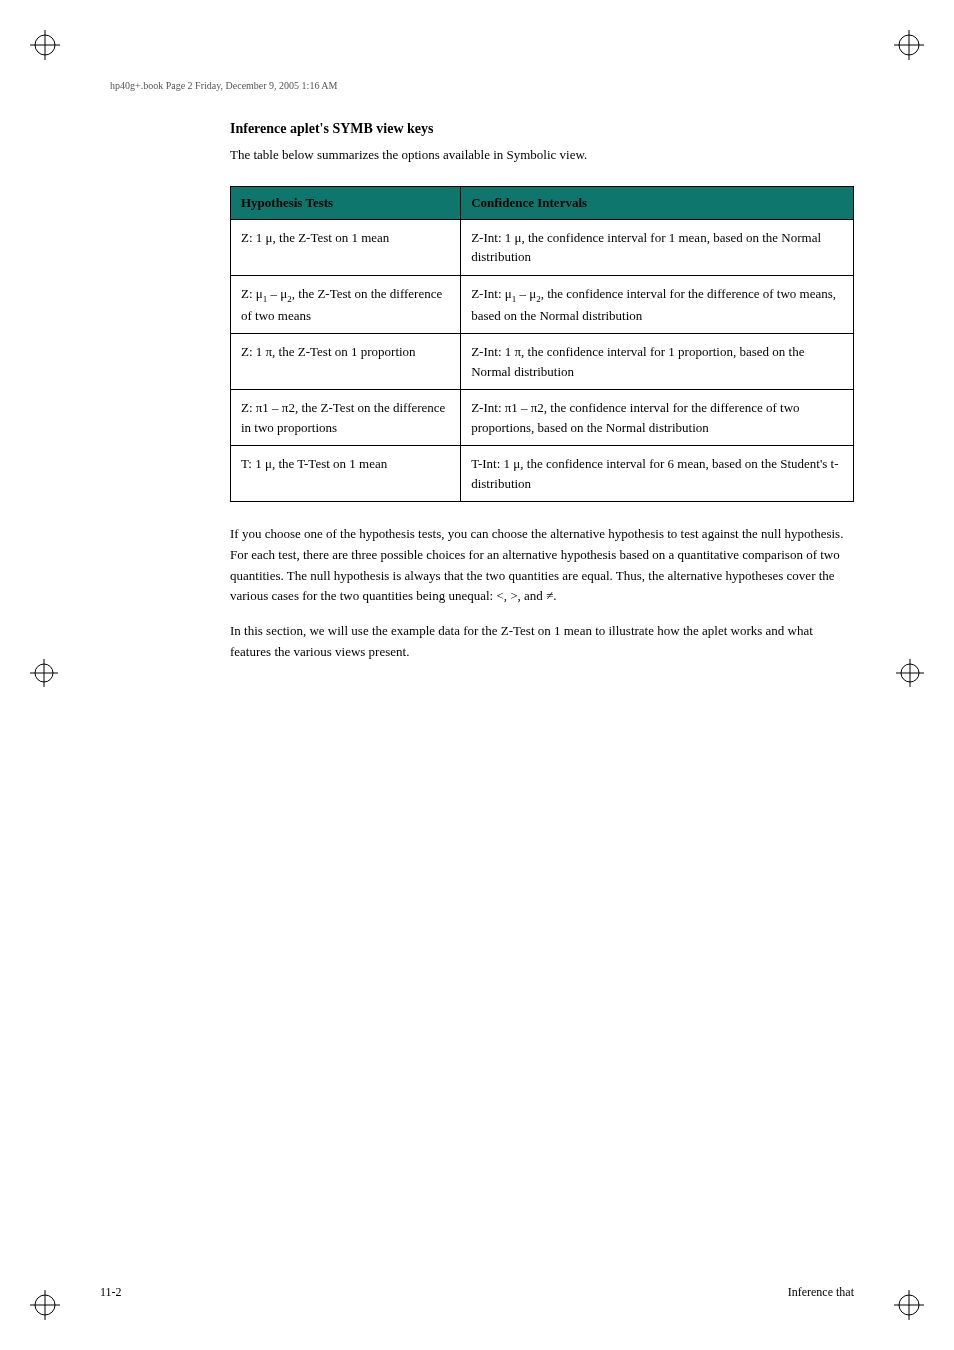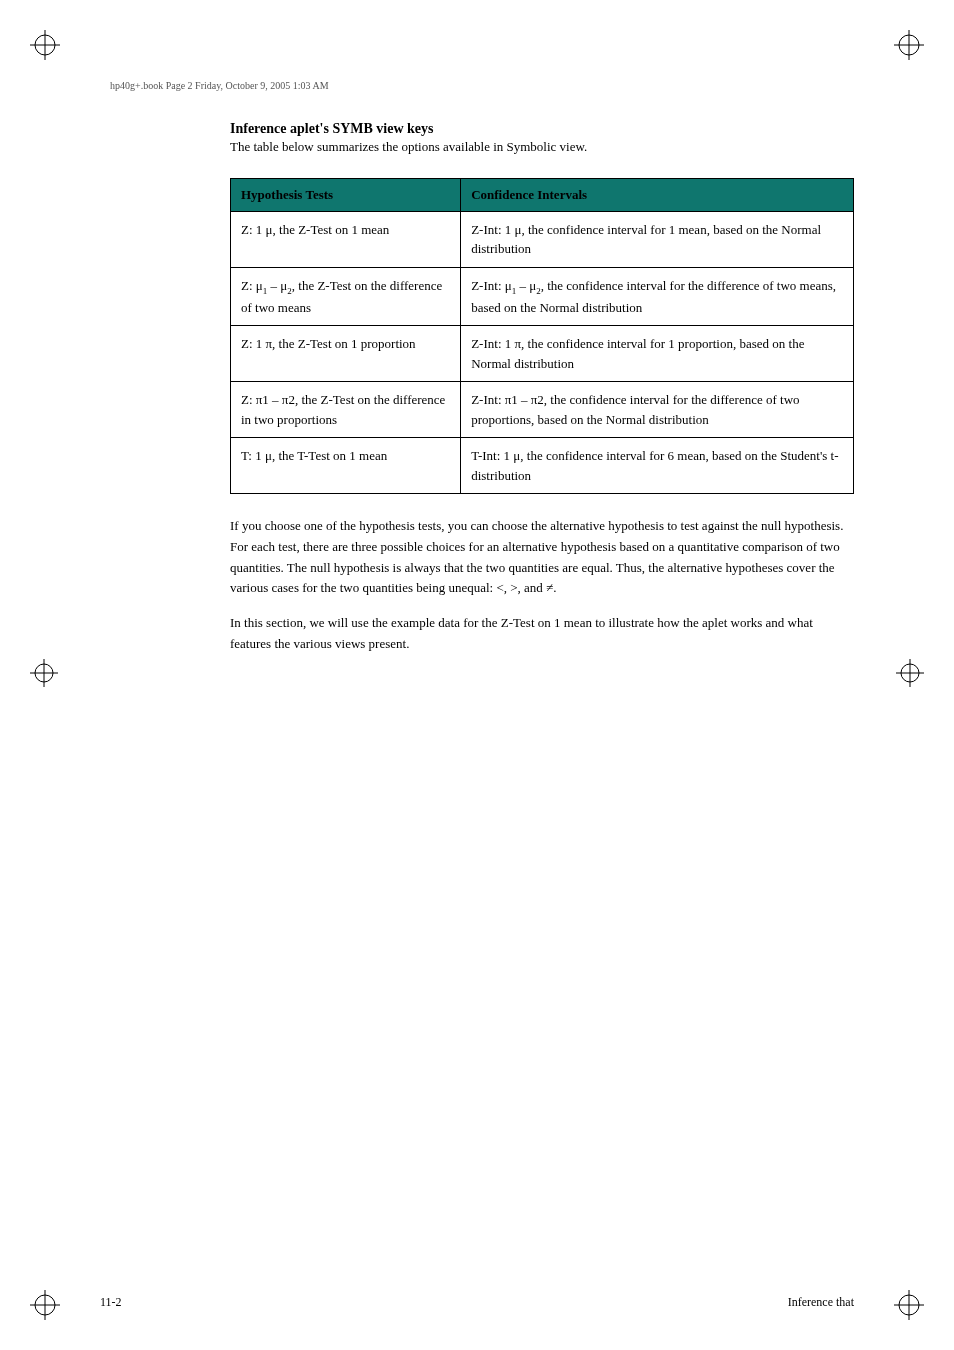--- a/index.html
+++ b/index.html
@@ -61,21 +61,21 @@
       font-size: 10px;
       color: #555;
       margin-bottom: 30px;
       padding-left: 10px;
     }
 
     
     .section-title {
       font-size: 14px;
       font-weight: bold;
-      margin-bottom: 0;
+      margin-bottom: 8px;
     }
 
     .intro-text {
       font-size: 13px;
       margin-bottom: 21px;
       line-height: 1.5;
     }
 
     
     .inference-table {
@@ -104,21 +104,21 @@
 
     .body-text {
       font-size: 13px;
       line-height: 1.6;
       margin-bottom: 14px;
     }
 
     
     .footer {
       position: absolute;
-      bottom: 40px;
+      bottom: 50px;
       left: 100px;
       right: 100px;
       display: flex;
       justify-content: space-between;
       font-size: 12px;
       color: #000;
     }
 
     .footer-left {
       font-size: 12px;
@@ -181,21 +181,21 @@
   </div>
   <div class="side-mark-right">
     <svg width="28" height="28" viewBox="0 0 28 28">
       <circle cx="14" cy="14" r="9" fill="none" stroke="#000" stroke-width="1"></circle>
       <line x1="0" y1="14" x2="28" y2="14" stroke="#000" stroke-width="1"></line>
       <line x1="14" y1="0" x2="14" y2="28" stroke="#000" stroke-width="1"></line>
     </svg>
   </div>
 
   <div class="header-line">
-    <span>hp40g+.book  Page 2  Friday, October 9, 2005  1:03 AM</span>
+    <span>hp40g+.book  Page 2  Friday, December 9, 2005  1:16 AM</span>
   </div>
 
   <div style="display: flex; margin-bottom: 8px;">
     <div style="width: 130px; flex-shrink: 0;"></div>
     <div style="flex: 1;">
 
       <div class="section-title">
         <span>Inference aplet's SYMB view keys</span>
       </div>
 

